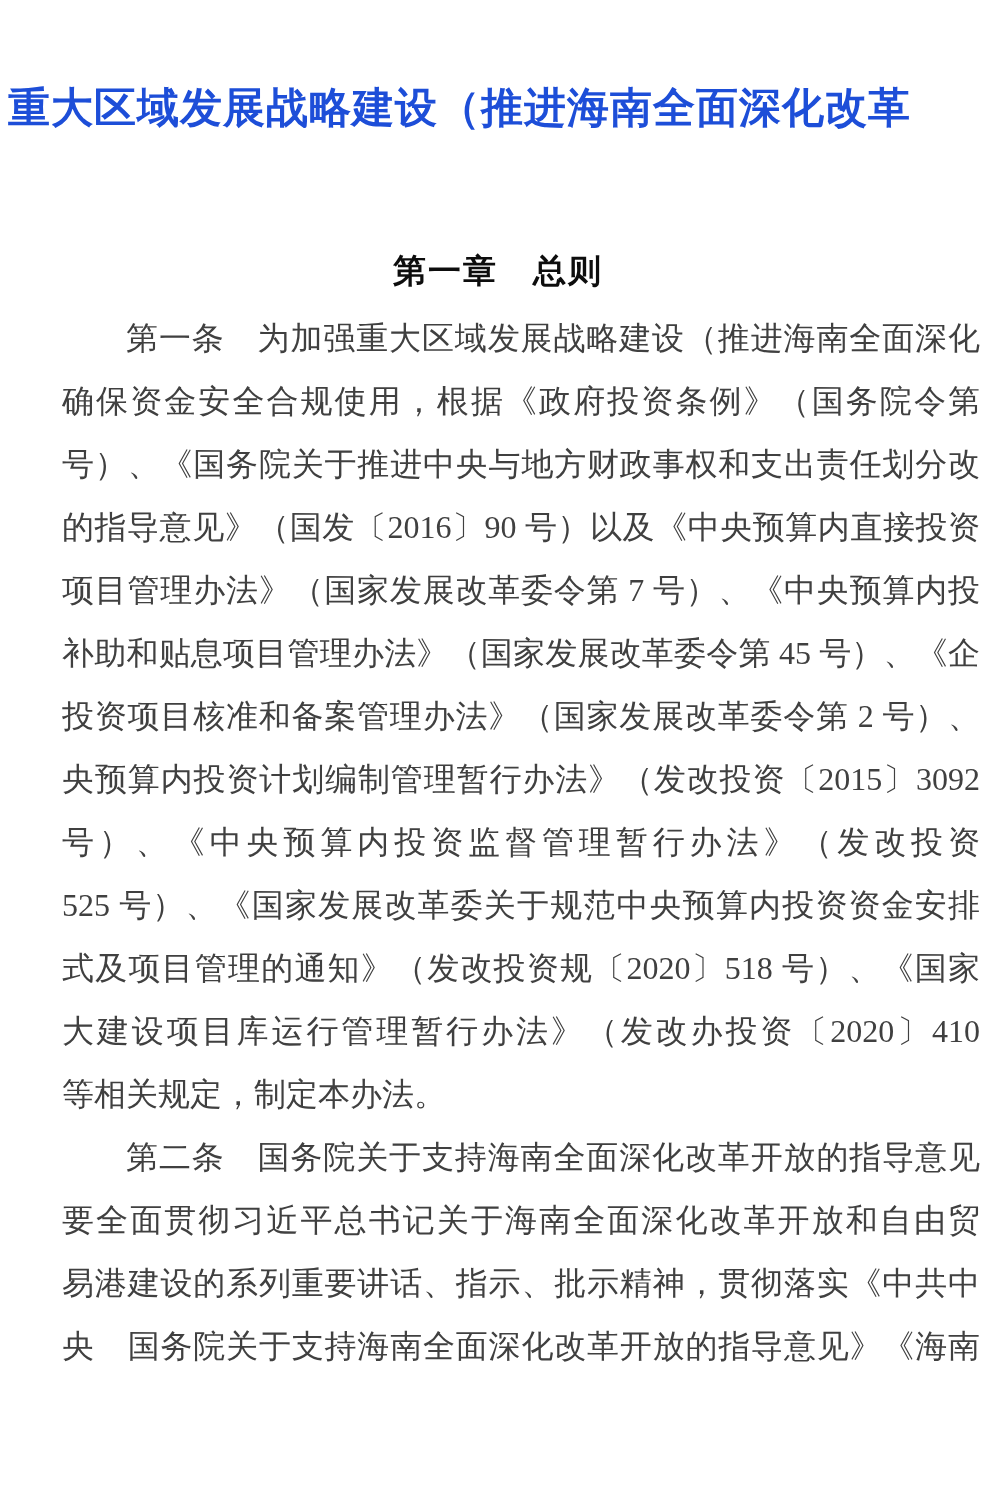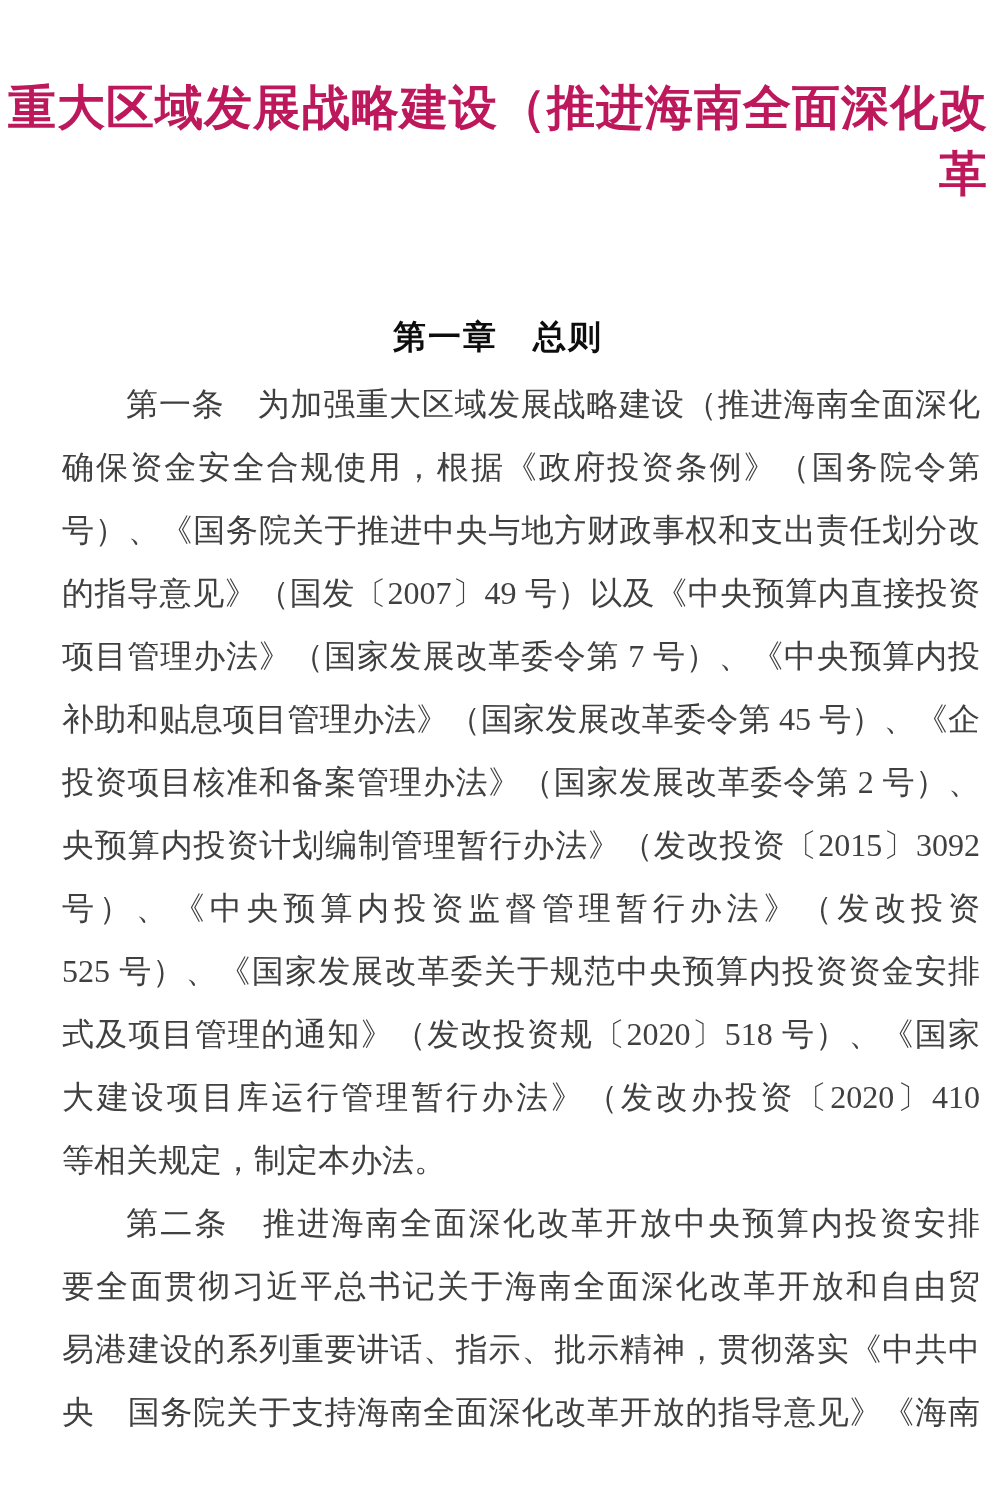--- a/index.html
+++ b/index.html
@@ -13,26 +13,26 @@
     height: 1505px;
     margin: 0 auto;
     background: #ffffff;
     color: #141414;
     overflow: hidden;
     box-sizing: border-box;
     font-family: "Liberation Serif", "DejaVu Serif", serif;
   }
   .doc-title {
     margin: 75px 8px 0 8px;
-    text-align: right;
+    text-align: left;
     font-weight: 700;
-    font-size: 48px;
+    font-size: 42px;
     line-height: 66px;
     letter-spacing: 1px;
-    color: #be185d;
+    color: #1d4ed8;
   }
   .chapter-heading {
     margin: 110px 0 0 0;
     text-align: center;
     font-family: "Liberation Sans", "DejaVu Sans", sans-serif;
     font-weight: 700;
     font-size: 33px;
     line-height: 40px;
     letter-spacing: 2px;
     color: #0d0d0d;
@@ -74,33 +74,33 @@
   </h1>
 
   <h2 class="chapter-heading">第一章　总则</h2>
 
   <div class="body-text">
 
     <div class="article">
       <div class="line full indent">第一条　为加强重大区域发展战略建设（推进海南全面深化</div>
       <div class="line full">确保资金安全合规使用，根据《政府投资条例》（国务院令第 712</div>
       <div class="line full">号）、《国务院关于推进中央与地方财政事权和支出责任划分改革</div>
-      <div class="line full">的指导意见》（国发〔2007〕49 号）以及《中央预算内直接投资</div>
+      <div class="line full">的指导意见》（国发〔2016〕90 号）以及《中央预算内直接投资</div>
       <div class="line full">项目管理办法》（国家发展改革委令第 7 号）、《中央预算内投资</div>
       <div class="line full">补助和贴息项目管理办法》（国家发展改革委令第 45 号）、《企业</div>
       <div class="line full">投资项目核准和备案管理办法》（国家发展改革委令第 2 号）、《中</div>
       <div class="line full">央预算内投资计划编制管理暂行办法》（发改投资〔2015〕3092</div>
       <div class="line full">号）、《中央预算内投资监督管理暂行办法》（发改投资〔2015〕</div>
       <div class="line full">525 号）、《国家发展改革委关于规范中央预算内投资资金安排方</div>
       <div class="line full">式及项目管理的通知》（发改投资规〔2020〕518 号）、《国家重</div>
       <div class="line full">大建设项目库运行管理暂行办法》（发改办投资〔2020〕410 号）</div>
       <div class="line plain">等相关规定，制定本办法。</div>
     </div>
 
     <div class="article">
-      <div class="line full indent">第二条　推进海南全面深化改革开放中央预算内投资安排</div>
+      <div class="line full indent">第二条　国务院关于支持海南全面深化改革开放的指导意见</div>
       <div class="line full">要全面贯彻习近平总书记关于海南全面深化改革开放和自由贸</div>
       <div class="line full">易港建设的系列重要讲话、指示、批示精神，贯彻落实《中共中</div>
       <div class="line full">央　国务院关于支持海南全面深化改革开放的指导意见》《海南</div>
     </div>
 
   </div>
 </div>
 
 </body></html>

